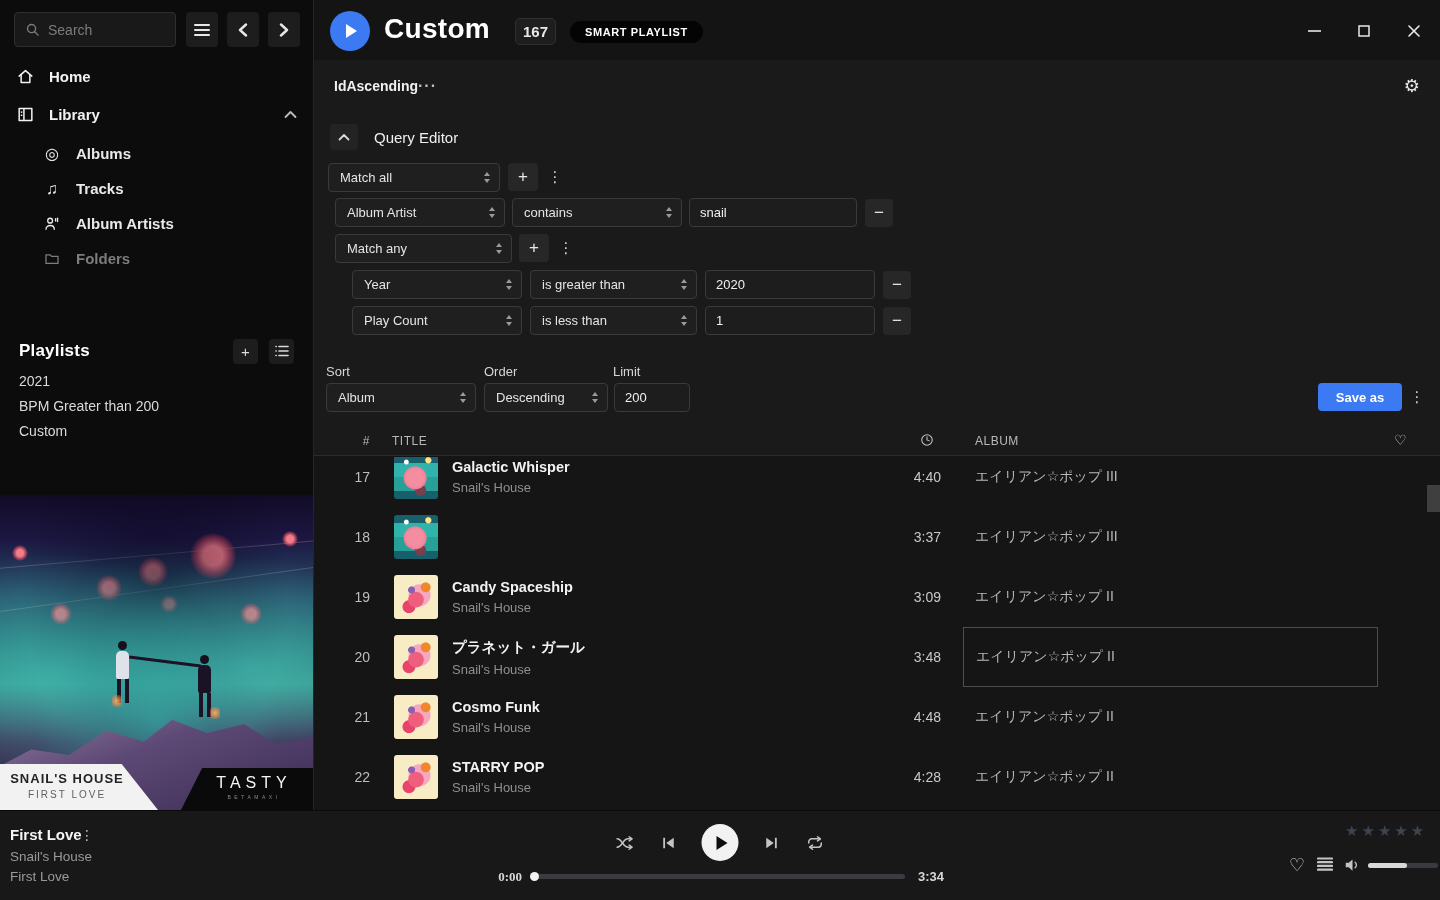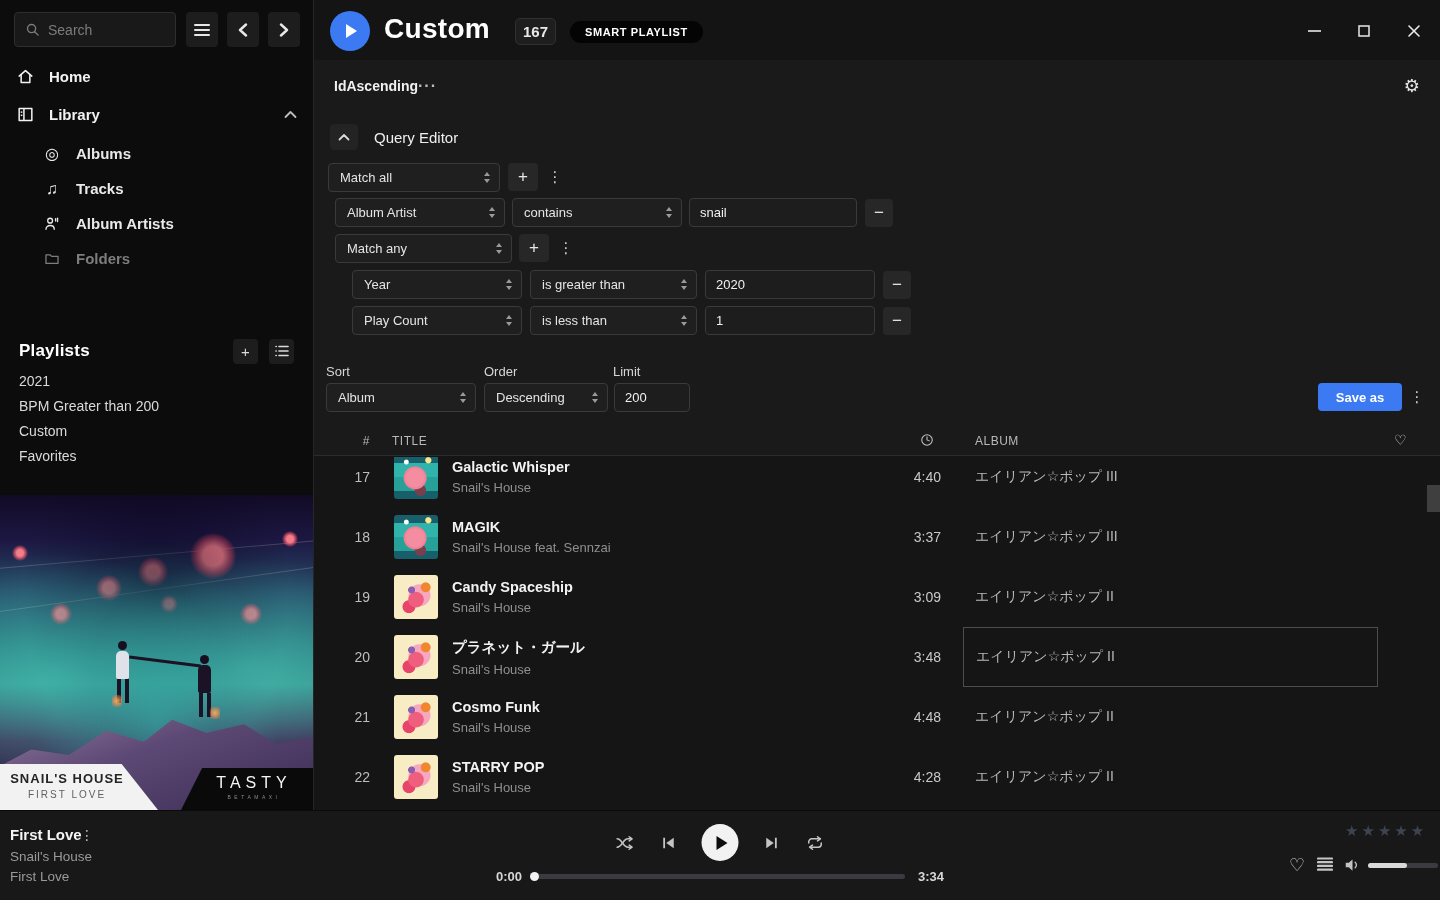--- a/index.html
+++ b/index.html
@@ -165,21 +165,21 @@
     border-top:1px solid #0a0a0a; }
   .np-title { position:absolute; left:10px; top:15px; font-size:15px; font-weight:700; color:#f5f5f5; }
   .np-kebab { position:absolute; left:80px; top:16px; color:#bdbdbd; font-size:14px; }
   .np-artist { position:absolute; left:10px; top:38px; font-size:13.5px; color:#9a9a9a; }
   .np-album { position:absolute; left:10px; top:58px; font-size:13.5px; color:#9a9a9a; }
   .controls { position:absolute; left:50%; top:13px; transform:translateX(-50%);
     display:flex; align-items:center; gap:24px; color:#c4c4c4; }
   .pp { width:37px; height:37px; border-radius:50%; background:#f2f2f2; display:flex; align-items:center; justify-content:center; }
   .pp .tri { width:0; height:0; border-top:7px solid transparent; border-bottom:7px solid transparent;
     border-left:11px solid #0d0d0d; margin-left:3px; }
-  .time-l { position:absolute; left:488px; top:58px; width:34px; text-align:right; font-size:13px; font-weight:700; color:#d6d6d6; }
+  .time-l { position:absolute; left:488px; top:58px; width:34px; text-align:right; font-size:13px; font-weight:700; color:#d6d6d6;font-family:Liberation Serif, serif; }
   .time-r { position:absolute; left:918px; top:58px; font-size:13px; font-weight:700; color:#d6d6d6; }
   .seek { position:absolute; left:535px; top:63px; width:370px; height:5px; background:#3a3a40; border-radius:3px; }
   .seek .fill { position:relative; height:100%; background:#d9d9d9; border-radius:3px; }
   .seek .knob { position:absolute; right:-4px; top:-2px; width:9px; height:9px; border-radius:50%; background:#f2f2f2; }
   .stars { position:absolute; left:1345px; top:11px; display:flex; gap:3px; font-size:15px; color:#3c4450; }
   .b-heart { position:absolute; left:1289px; top:43px; font-size:18px; color:#cfcfcf; }
   .b-queue { position:absolute; left:1317px; top:46px; color:#c4c4c4; }
   .b-vol-ic { position:absolute; left:1343px; top:45px; color:#c4c4c4; }
   .vol { position:absolute; left:1368px; top:52px; width:70px; height:5px; background:#3a3a40; border-radius:3px; }
   .vol .fill { height:100%; background:#d9d9d9; border-radius:3px; }
@@ -294,21 +294,20 @@
             <line x1="1" y1="1.5" x2="1.2" y2="1.5"></line>
             <line x1="1" y1="6" x2="1.2" y2="6"></line>
             <line x1="1" y1="10.5" x2="1.2" y2="10.5"></line>
           </svg>
       </span>
     </div>
     <div class="pl-list">
       <div class="pl-item">2021</div>
       <div class="pl-item">BPM Greater than 200</div>
       <div class="pl-item">Custom</div>
-      <div class="pl-item">Favorites</div>
     </div>
 
     <div class="art">
       <div class="string s1"></div>
       <div class="string s2"></div>
       <span class="lantern" style="left:190px;top:38px;width:46px;height:46px;"></span>
       <span class="lantern" style="left:138px;top:62px;width:30px;height:30px;"></span>
       <span class="lantern" style="left:96px;top:80px;width:26px;height:26px;"></span>
       <span class="lantern" style="left:50px;top:108px;width:22px;height:22px;"></span>
       <span class="lantern" style="left:240px;top:108px;width:22px;height:22px;"></span>
@@ -509,24 +508,20 @@
           <div class="tblock">
               <div class="t-title">Galactic Whisper</div>
               <div class="t-artist">Snail's House</div>
             </div>
           <span class="dur">4:40</span>
           <div class="album-cell">エイリアン☆ポップ III</div>
         </div>
         <div class="trow">
           <span class="num">18</span>
           <div class="thumb art-a"></div>
-          <div class="tblock">
-              <div class="t-title">MAGIK</div>
-              <div class="t-artist">Snail's House feat. Sennzai</div>
-            </div>
           <span class="dur">3:37</span>
           <div class="album-cell">エイリアン☆ポップ III</div>
         </div>
         <div class="trow">
           <span class="num">19</span>
           <div class="thumb art-b"></div>
           <div class="tblock">
               <div class="t-title">Candy Spaceship</div>
               <div class="t-artist">Snail's House</div>
             </div>

